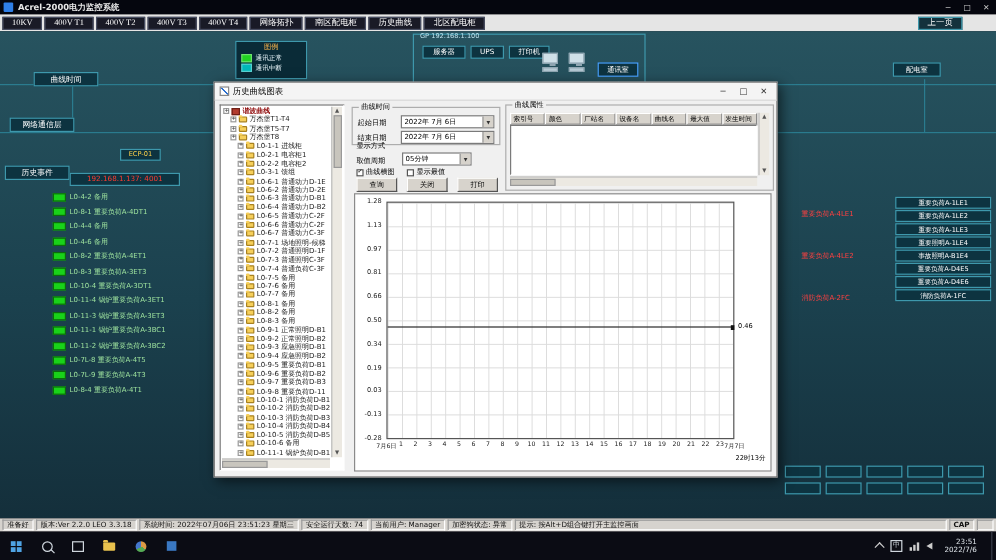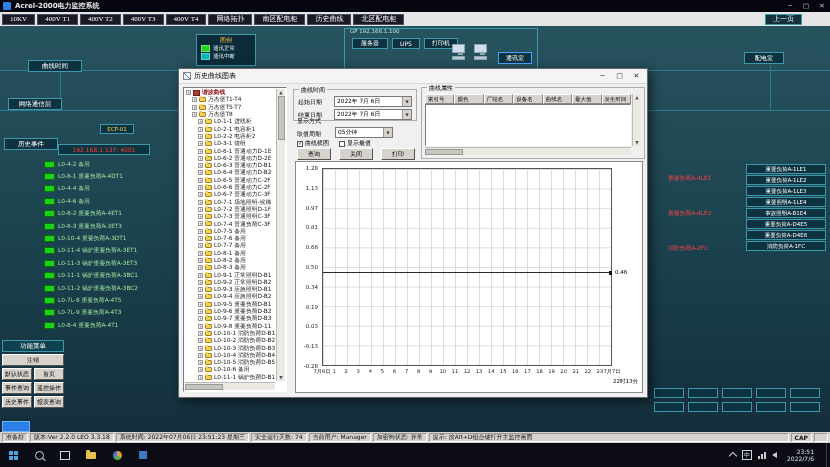--- a/index.html
+++ b/index.html
@@ -324,33 +324,20 @@
         <div class="switch-box"></div>
         <div class="switch-box"></div>
         <div class="switch-box"></div>
         <div class="switch-box"></div>
         <div class="switch-box"></div>
         <div class="switch-box"></div>
         <div class="switch-box"></div>
         <div class="switch-box"></div>
       </div>
 
-    <div class="menu">
-      <div class="menu-header">功能菜单</div>
-      <div class="btn95 menu-logout">注销</div>
-      <div class="menu-grid">
-          <div class="btn95">默认状态</div>
-          <div class="btn95">首页</div>
-          <div class="btn95">事件查询</div>
-          <div class="btn95">遥控操作</div>
-          <div class="btn95">历史事件</div>
-          <div class="btn95">报表查询</div>
-        </div>
-      <div class="menu-accent"></div>
-    </div>
   </div>
 
   <div class="dialog">
     <div class="dlg-title">
       <span class="dlg-icon"></span>
       <span class="dlg-title-text">历史曲线图表</span>
       <span class="sp"></span>
       <span class="dlg-btn">─</span>
       <span class="dlg-btn">□</span>
       <span class="dlg-btn">✕</span>

